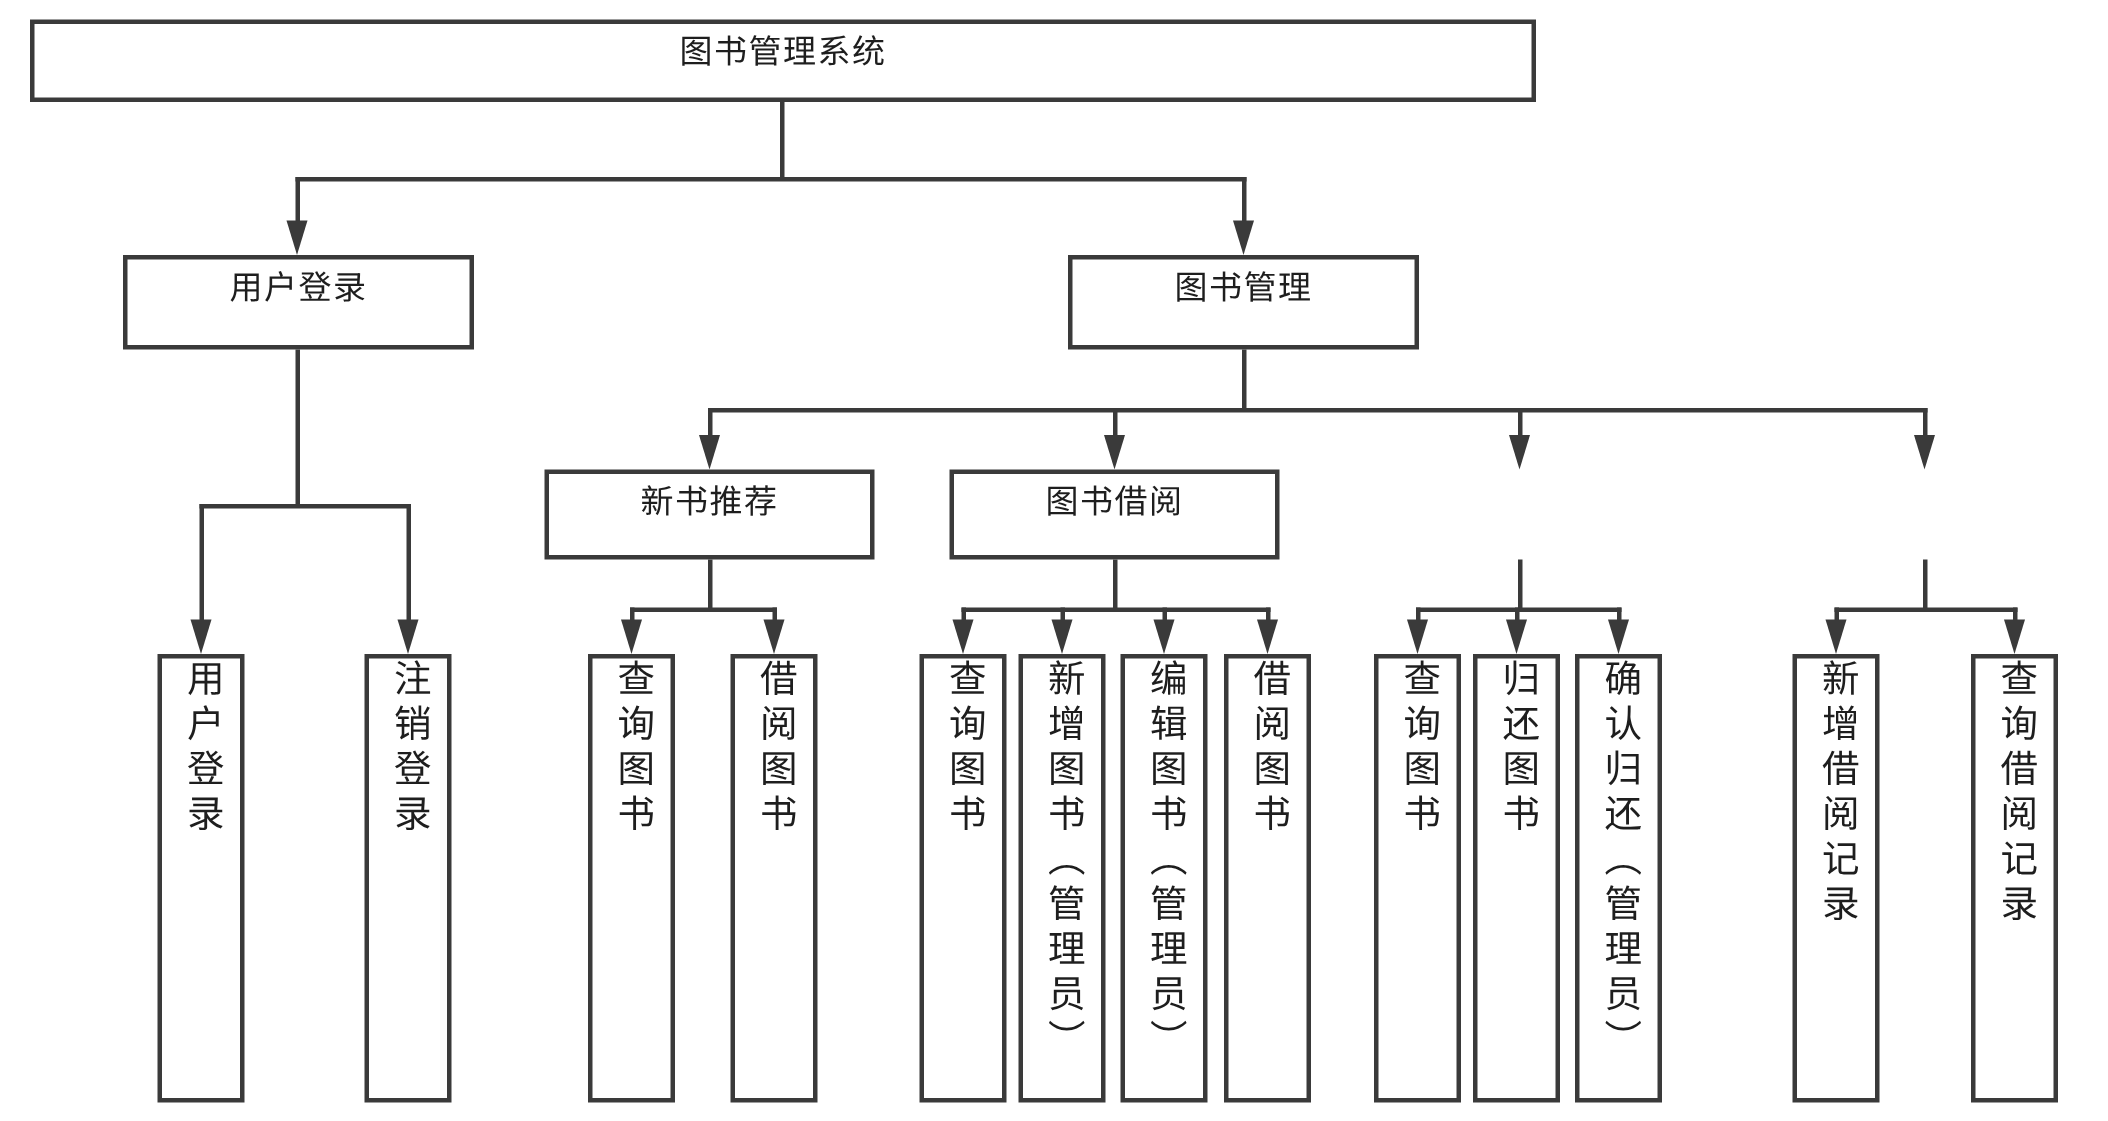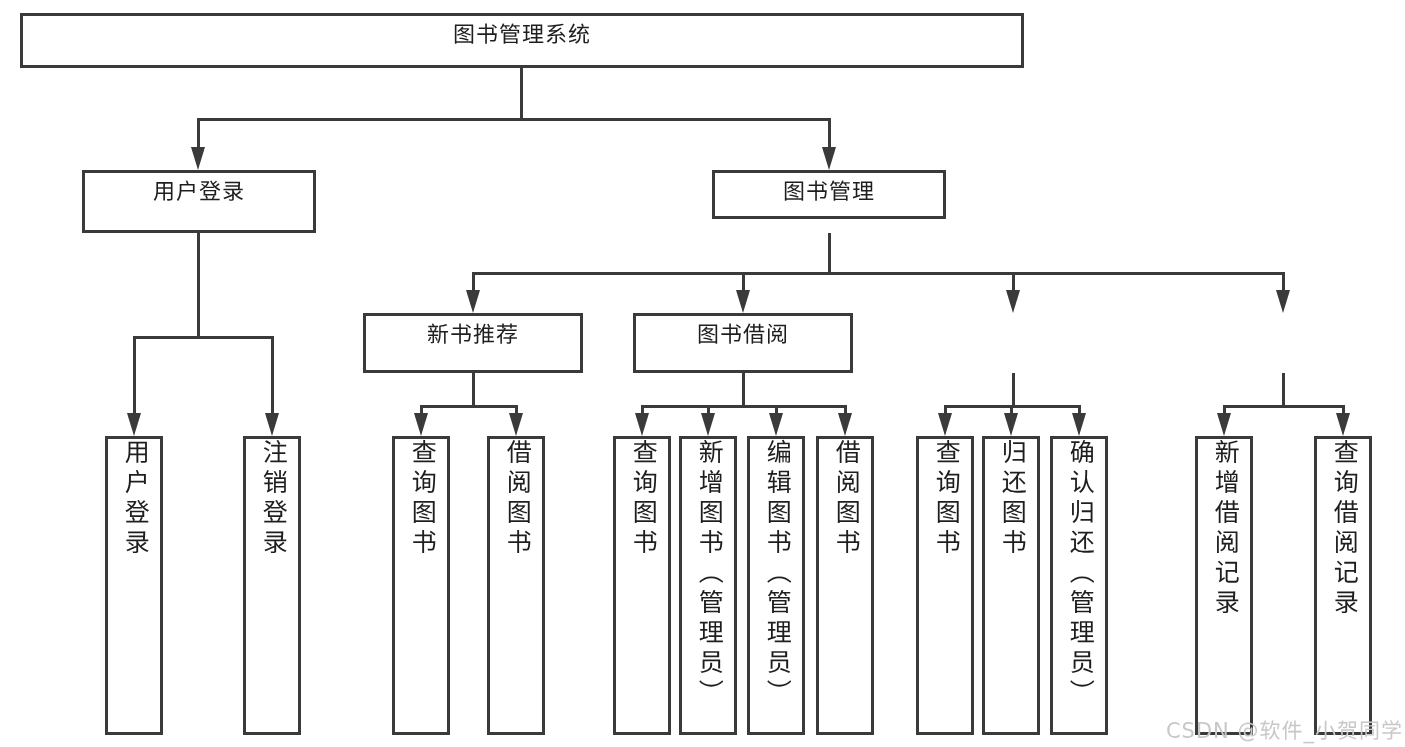--- a/index.html
+++ b/index.html
@@ -69,21 +69,21 @@
   <div class="line" style="left:520px;top:68px;width:3px;height:52px"></div>
   <div class="line" style="left:197px;top:118px;width:634px;height:3px"></div>
   <div class="line" style="left:197px;top:118px;width:3px;height:31px"></div>
   <div class="arr" style="left:191px;top:147px"></div>
   <div class="line" style="left:828px;top:118px;width:3px;height:31px"></div>
   <div class="arr" style="left:822px;top:147px"></div>
 
   <div class="box" style="left:82px;top:170px;width:234px;height:63px">
     <span class="hlabel">用户登录</span>
   </div>
-  <div class="box" style="left:712px;top:170px;width:234px;height:49px">
+  <div class="box" style="left:712px;top:170px;width:234px;height:63px">
     <span class="hlabel">图书管理</span>
   </div>
 
   <div class="line" style="left:197px;top:233px;width:3px;height:105px"></div>
   <div class="line" style="left:133px;top:336px;width:141px;height:3px"></div>
   <div class="line" style="left:133px;top:336px;width:3px;height:78px"></div>
   <div class="arr" style="left:127px;top:413px"></div>
   <div class="line" style="left:271px;top:336px;width:3px;height:78px"></div>
   <div class="arr" style="left:265px;top:413px"></div>
 
@@ -176,15 +176,14 @@
     <span class="vlabel">确认归还（管理员）</span>
   </div>
 
   <div class="box" style="left:1195px;top:436px;width:58px;height:299px">
     <span class="vlabel">新增借阅记录</span>
   </div>
   <div class="box" style="left:1314px;top:436px;width:58px;height:299px">
     <span class="vlabel">查询借阅记录</span>
   </div>
 
-  <div id="watermark">CSDN @软件_小贺同学</div>
 
 </div>
 
 </body></html>

